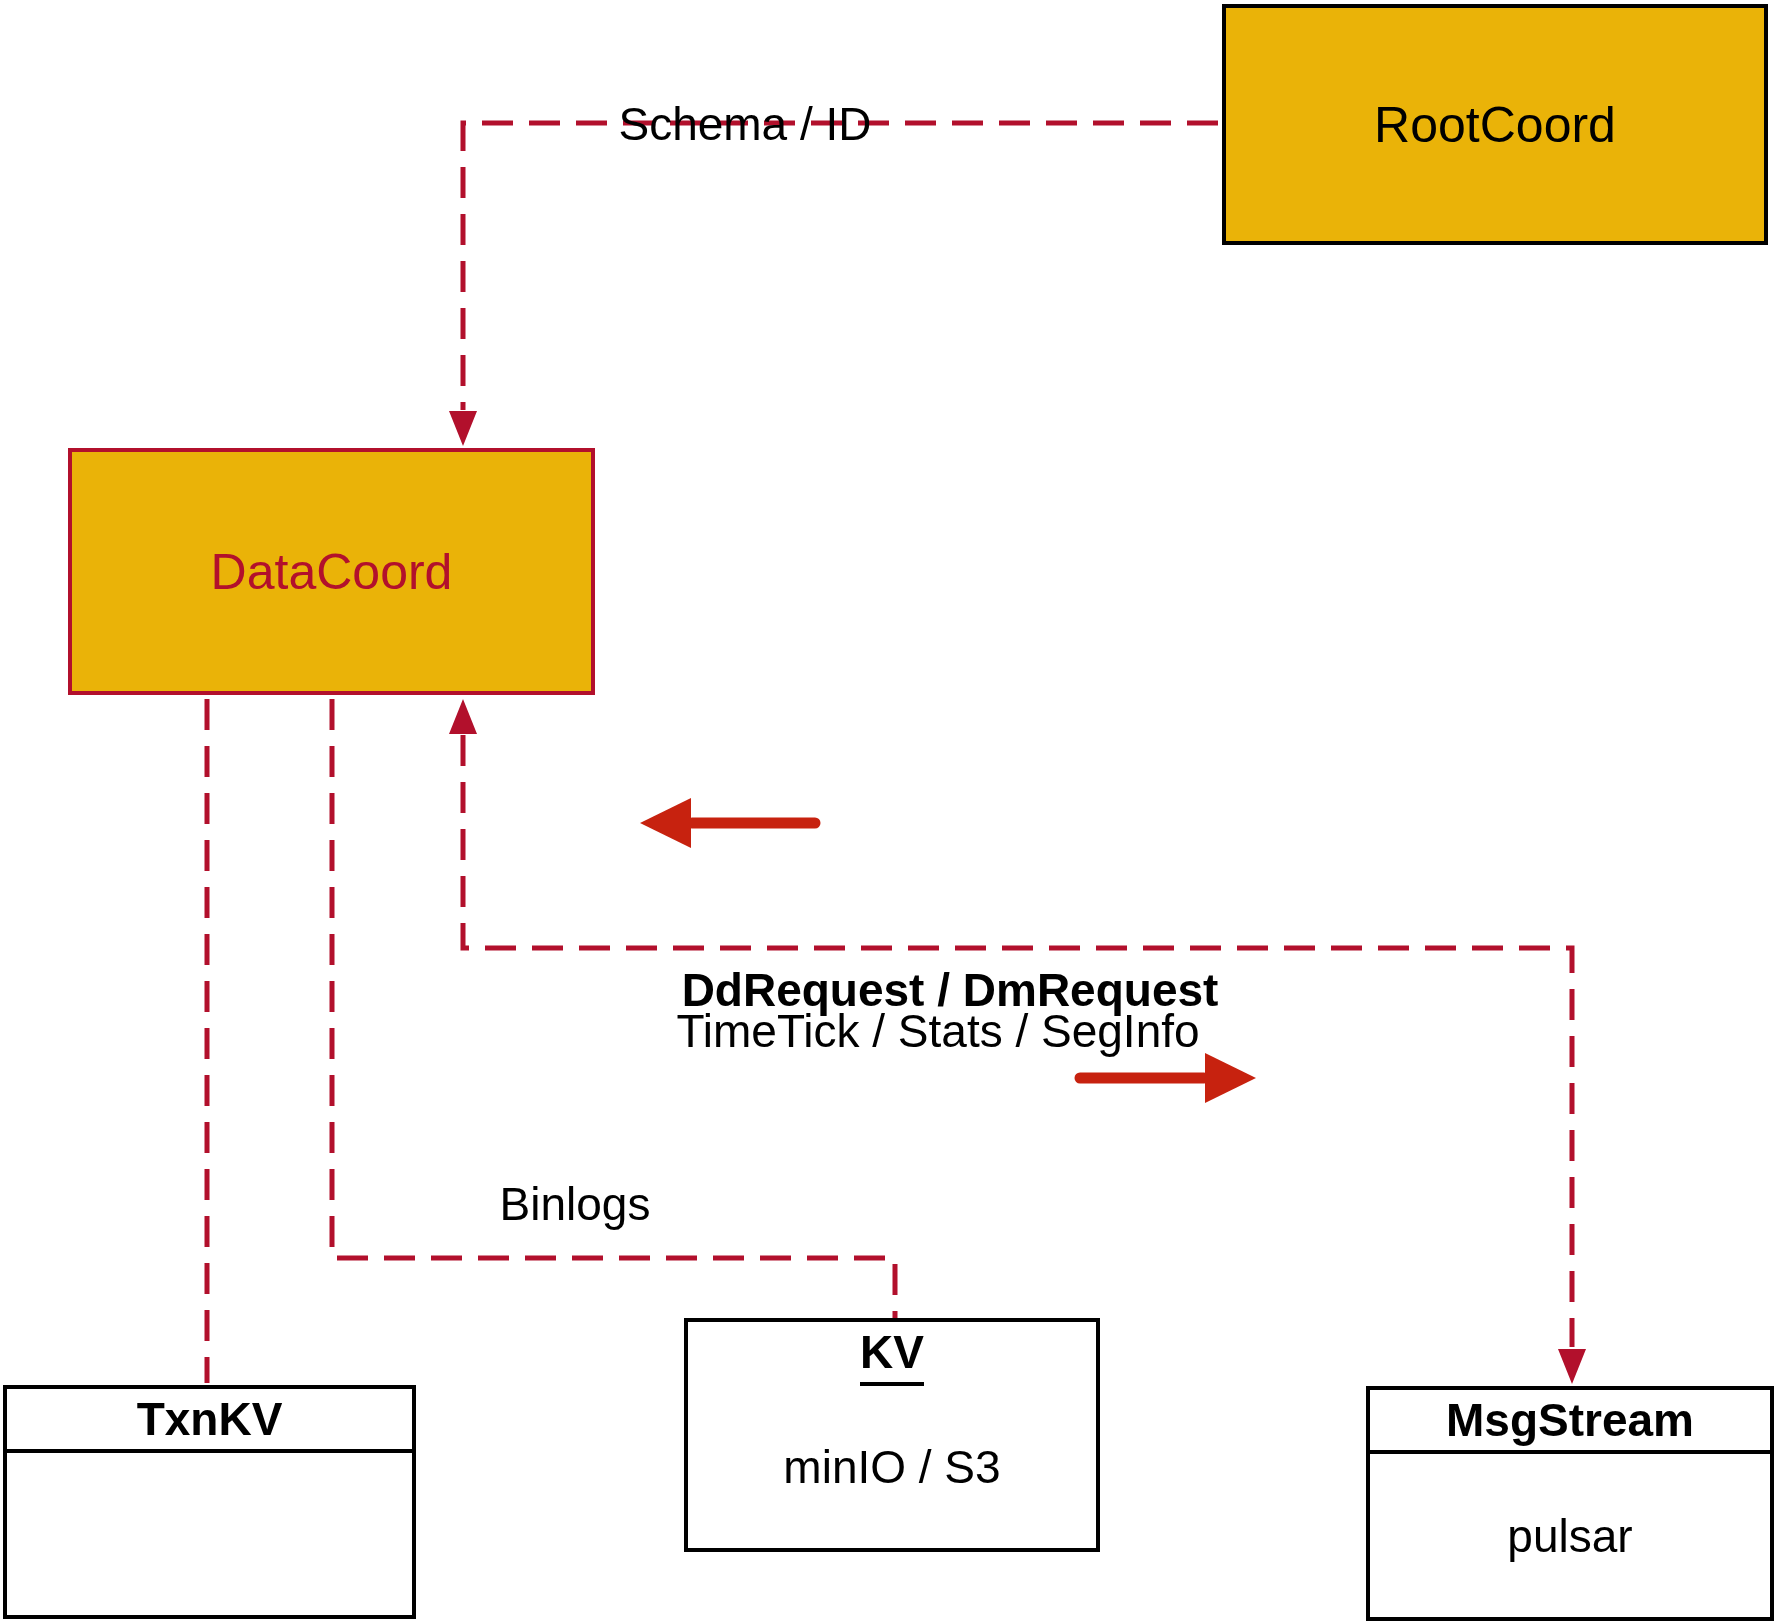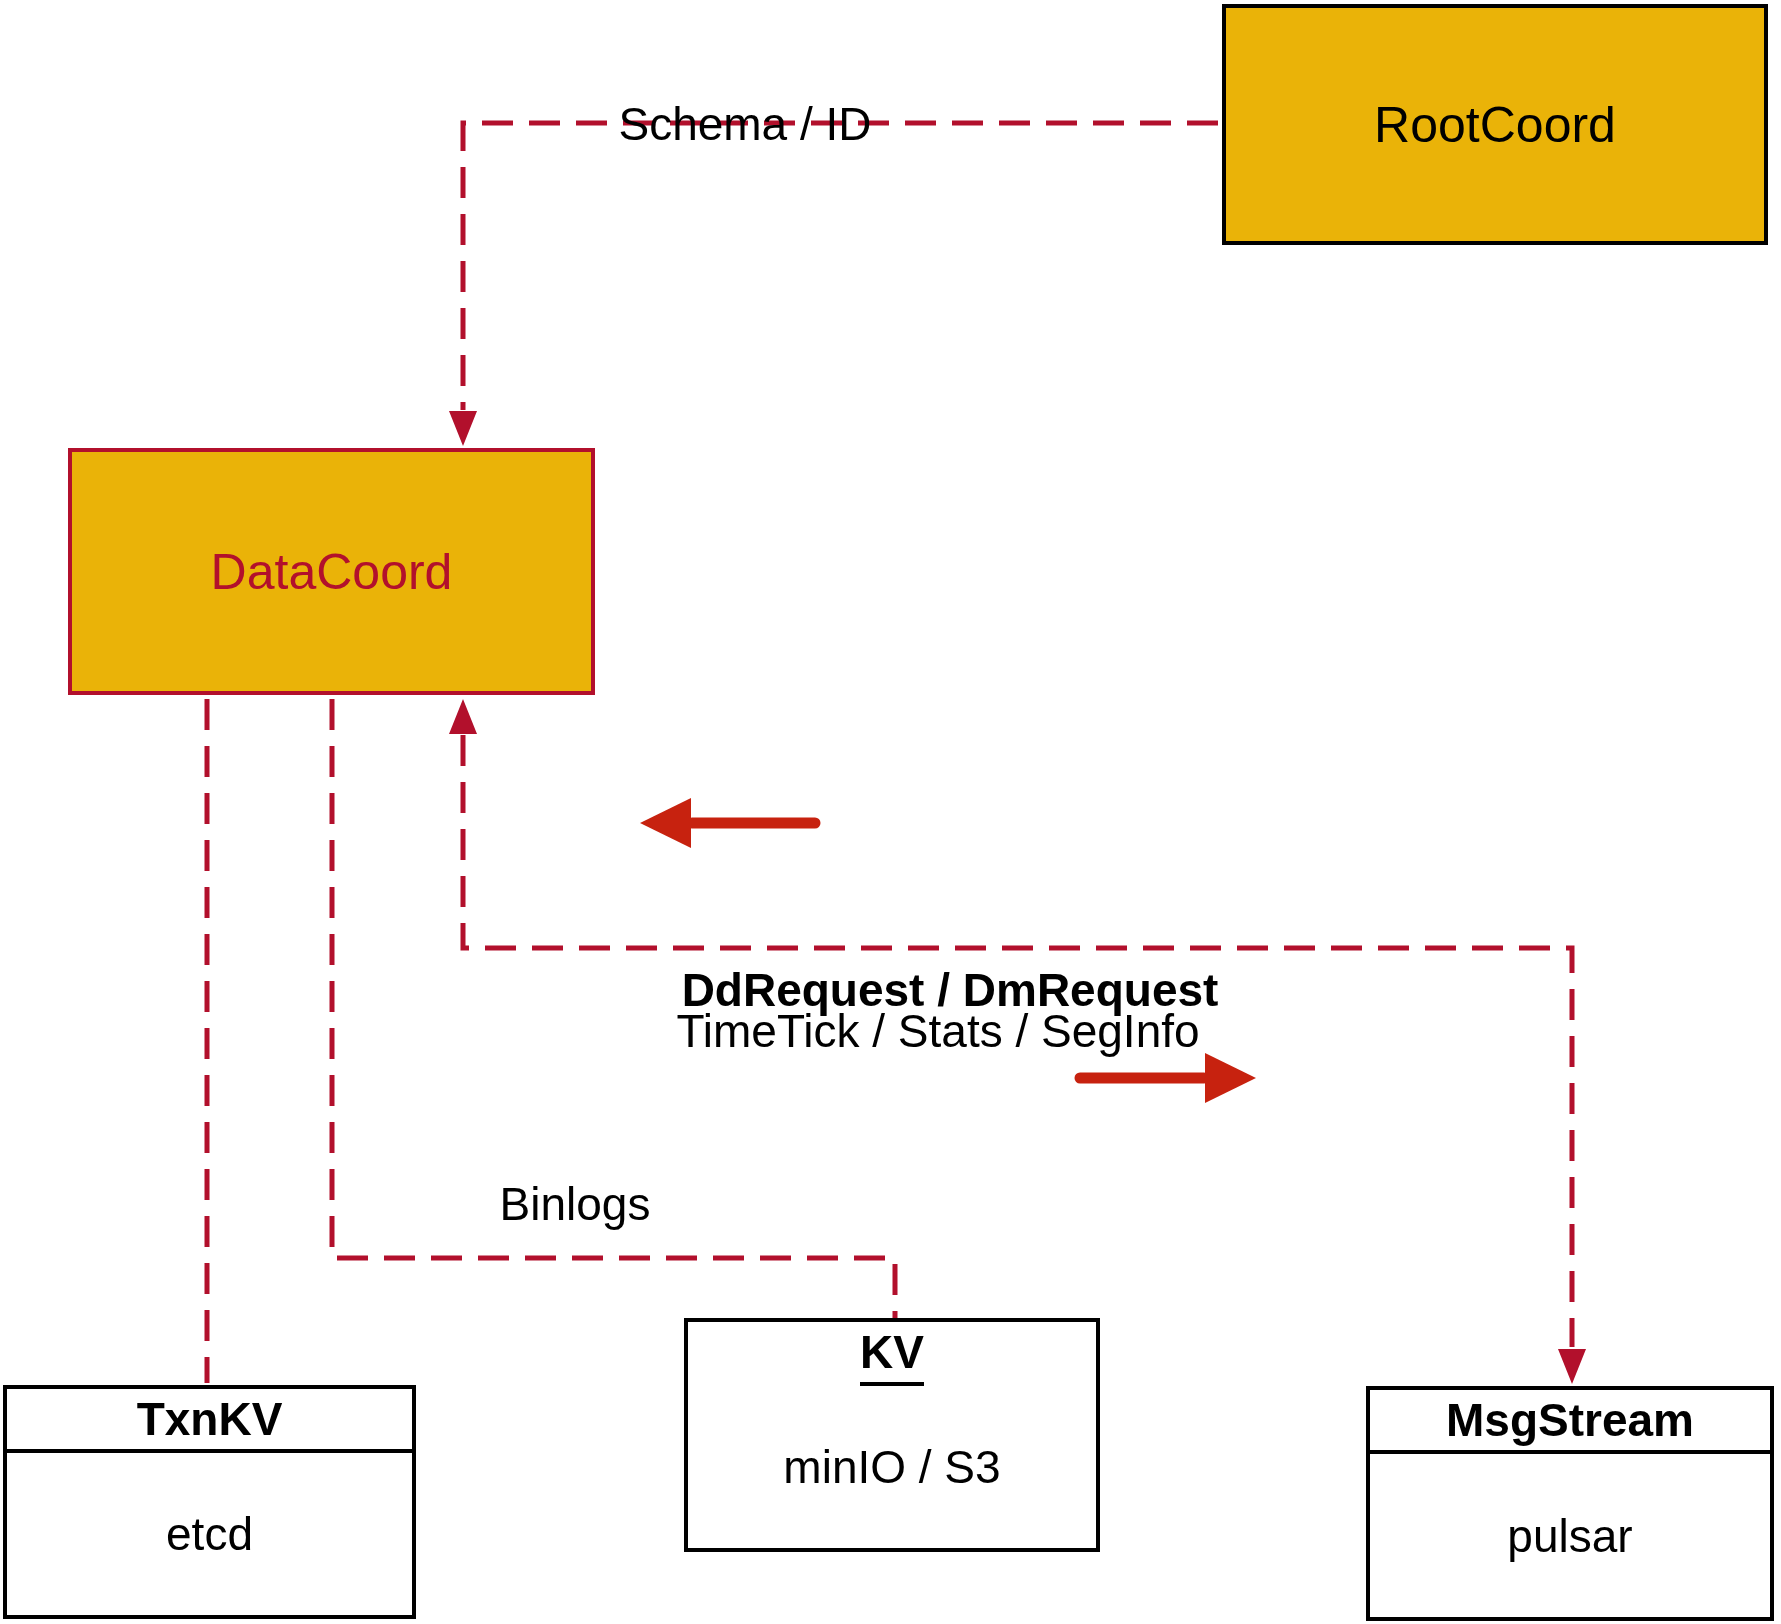--- a/index.html
+++ b/index.html
@@ -139,23 +139,20 @@
   <div class="node node-plain" style="left:1222px; top:4px; width:546px; height:241px;">
     <span>RootCoord</span>
   </div>
 
   <div class="node node-accent" style="left:68px; top:448px; width:527px; height:247px;align-items:center;">
     <span>DataCoord</span>
   </div>
 
   <div class="table-node" style="left:3px; top:1385px; width:413px; height:234px;">
     <div class="hdr">TxnKV</div>
-    <div class="bdy">
-      <span>etcd</span>
-    </div>
   </div>
 
   <div class="table-node" style="left:684px; top:1318px; width:416px; height:234px;align-items:center;">
     <div class="hdr">KV</div>
     <div class="bdy">
       <span>minIO / S3</span>
     </div>
   </div>
 
   <div class="table-node" style="left:1366px; top:1386px; width:408px; height:235px;">

